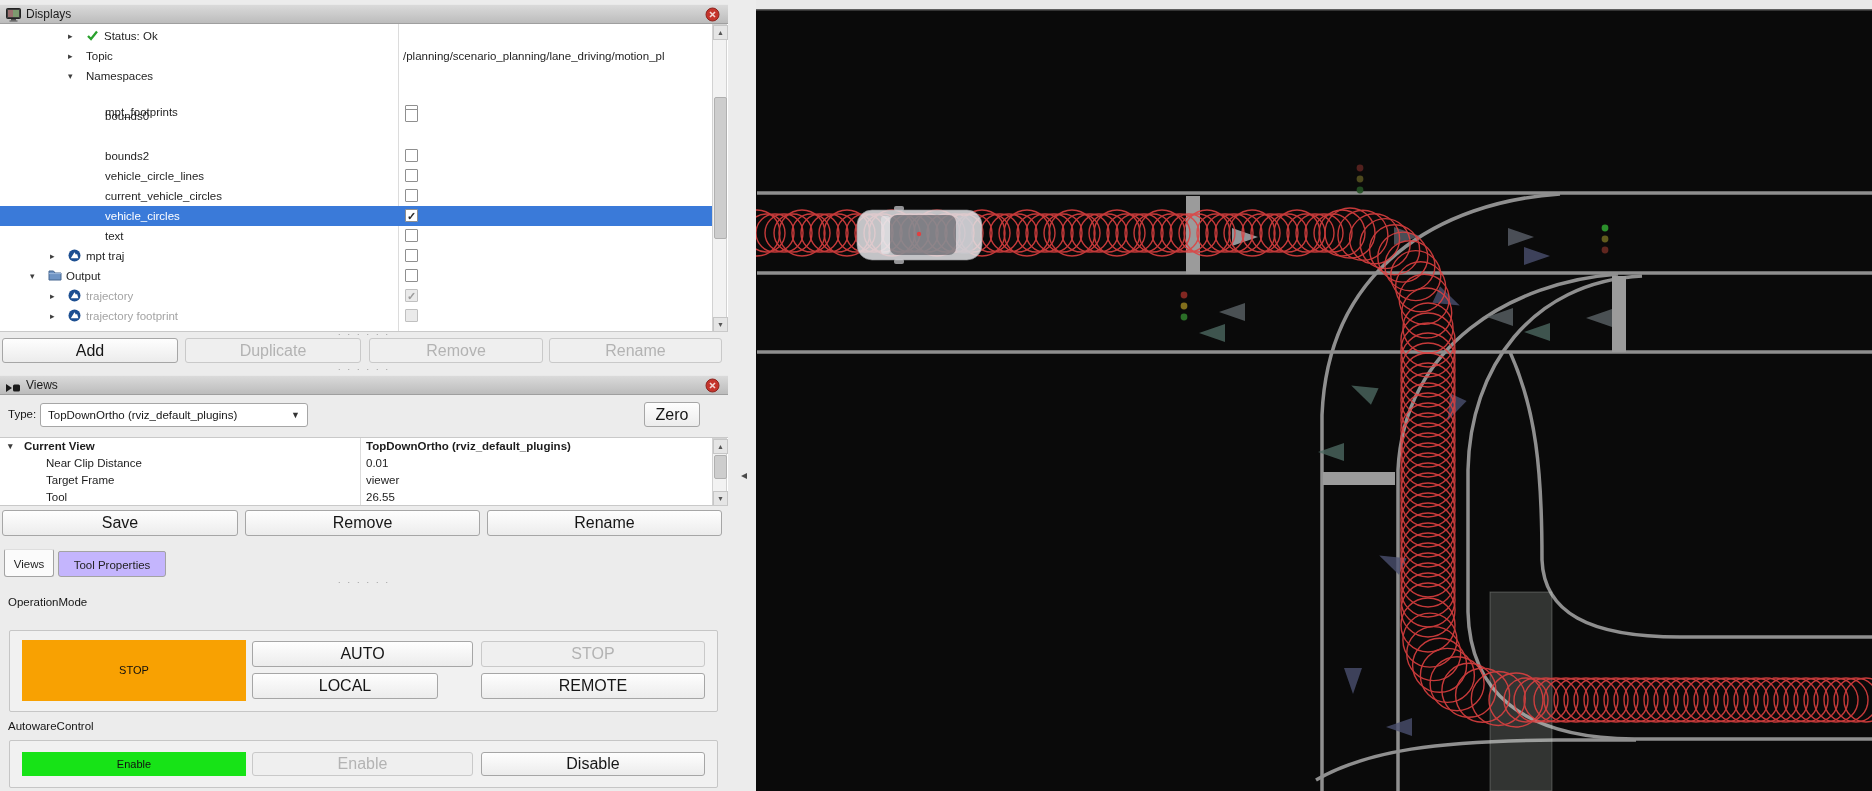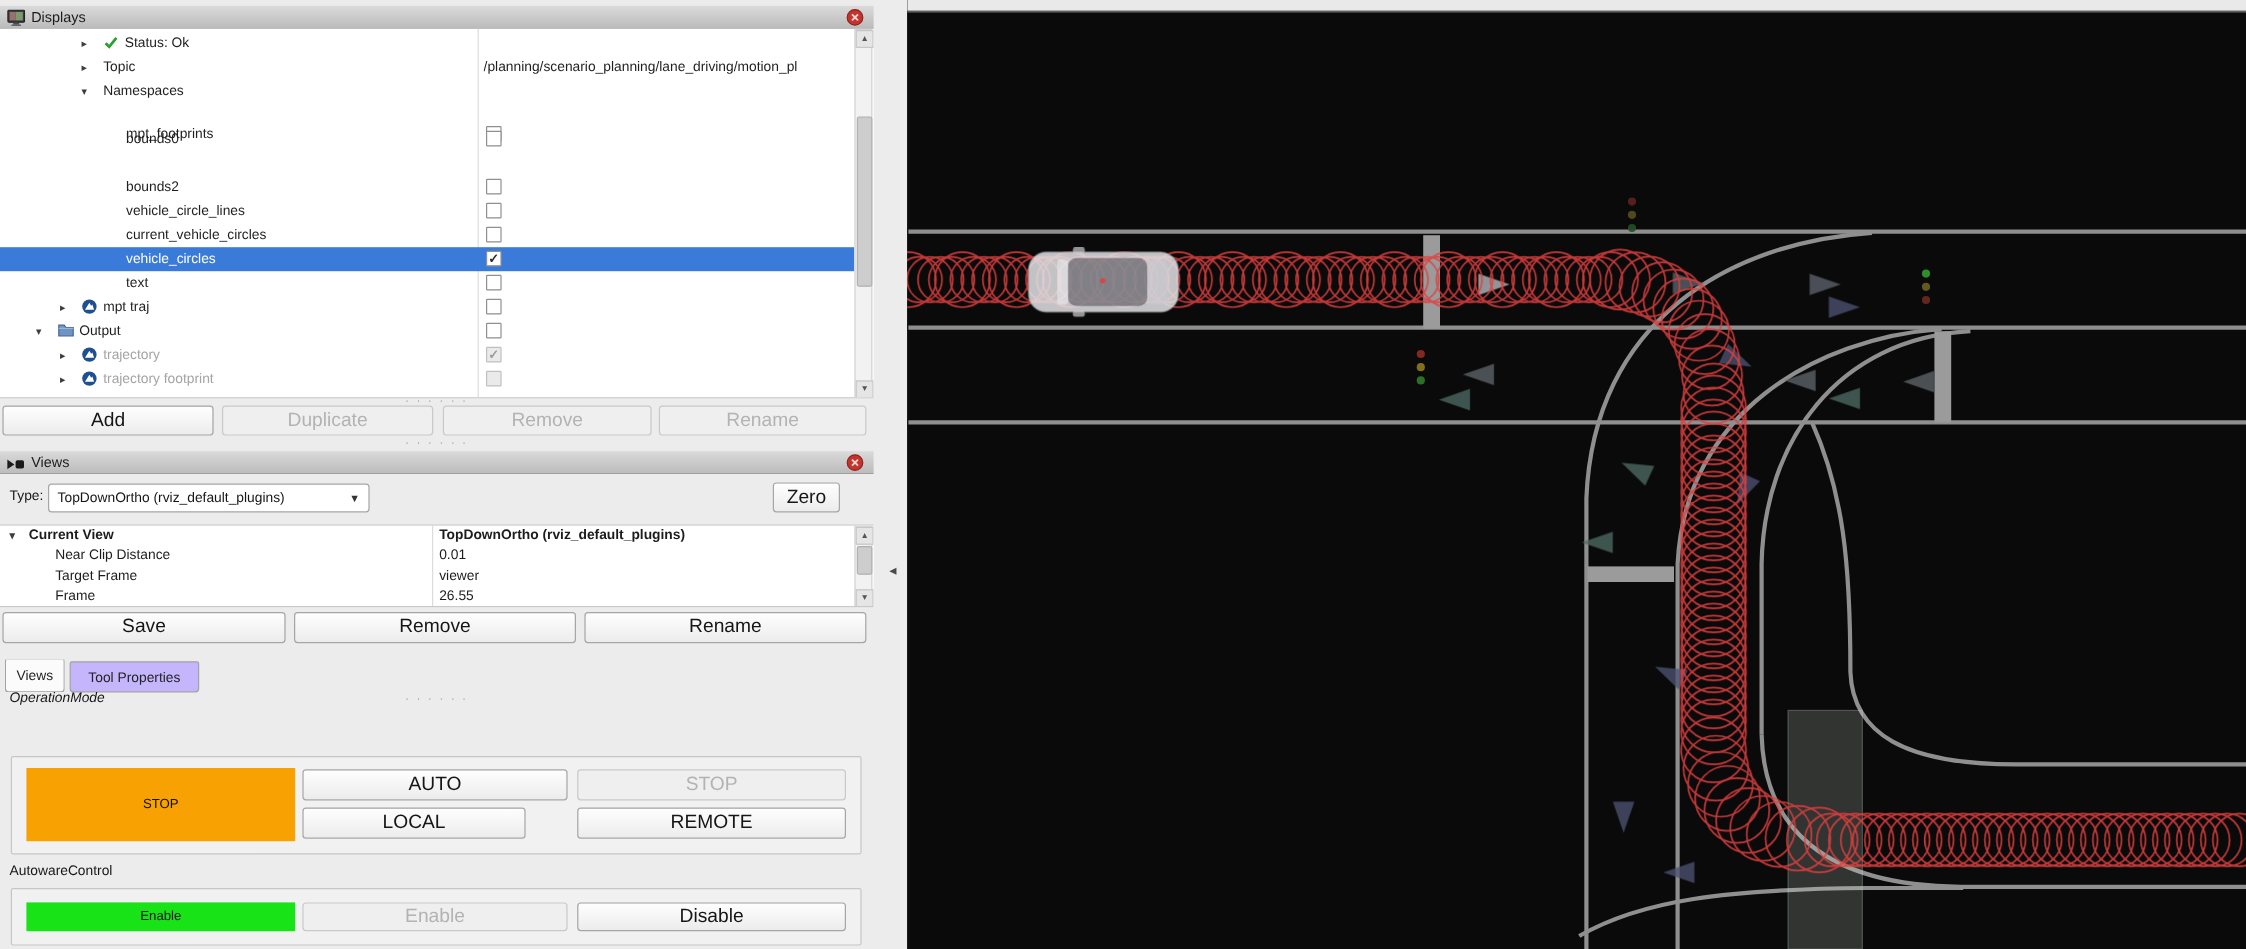--- a/index.html
+++ b/index.html
@@ -221,21 +221,21 @@
         </div>
         <div class="prow" style="top: 17px;">
           <span class="nm" style="left: 46px;">Near Clip Distance</span>
           <span class="vl">0.01</span>
         </div>
         <div class="prow" style="top: 34px;">
           <span class="nm" style="left: 46px;">Target Frame</span>
           <span class="vl">viewer</span>
         </div>
         <div class="prow" style="top: 51px;">
-          <span class="nm" style="left: 46px;">Frame</span>
+          <span class="nm" style="left: 46px;">Tool</span>
           <span class="vl">26.55</span>
         </div>
       </div>
     <div class="sbar" style="left:712px;top:0;height:67px;">
       <div class="sarr" style="top:0;">▲</div>
       <div class="sthumb" style="top:16px;height:22px;"></div>
       <div class="sarr" style="top:52px;">▼</div>
     </div>
   </div>
 
@@ -244,21 +244,21 @@
       <button class="btn" style="left: 245px; width: 235px; top: 0px; height: 26px;">Remove</button>
       <button class="btn" style="left: 487px; width: 235px; top: 0px; height: 26px;">Rename</button>
     </div>
   <div class="abs" style="left:0;top:549px;width:728px;height:28px;">
       <div class="tab active" style="left: 4px; top: 0px; width: 50px; height: 28px; line-height: 28px;">Views</div>
       <div class="tab inactive" style="left: 58px; top: 2px; width: 108px; height: 26px; line-height: 26px;">Tool Properties</div>
     </div>
   <div class="grip" style="top:580px;">· · · · · ·</div>
 
 
-  <div class="plabel" style="left:8px;top:576px;font-style:italic;">OperationMode</div>
+  <div class="plabel" style="left:8px;top:596px;">OperationMode</div>
   <div class="groupbox" style="left:9px;top:630px;width:709px;height:82px;">
     <div class="statusbox" style="left: 12px; top: 9px; width: 224px; height: 61px; line-height: 61px; background: rgb(248, 161, 2);">STOP</div>
     <button class="btn" style="left:242px;top:10px;width:221px;height:26px;">AUTO</button>
     <button class="btn dis" style="left:471px;top:10px;width:224px;height:26px;">STOP</button>
     <button class="btn" style="left:242px;top:42px;width:186px;height:26px;">LOCAL</button>
     <button class="btn" style="left:471px;top:42px;width:224px;height:26px;">REMOTE</button>
   </div>
 
   <div class="plabel" style="left:8px;top:720px;">AutowareControl</div>
   <div class="groupbox" style="left:9px;top:740px;width:709px;height:48px;">

